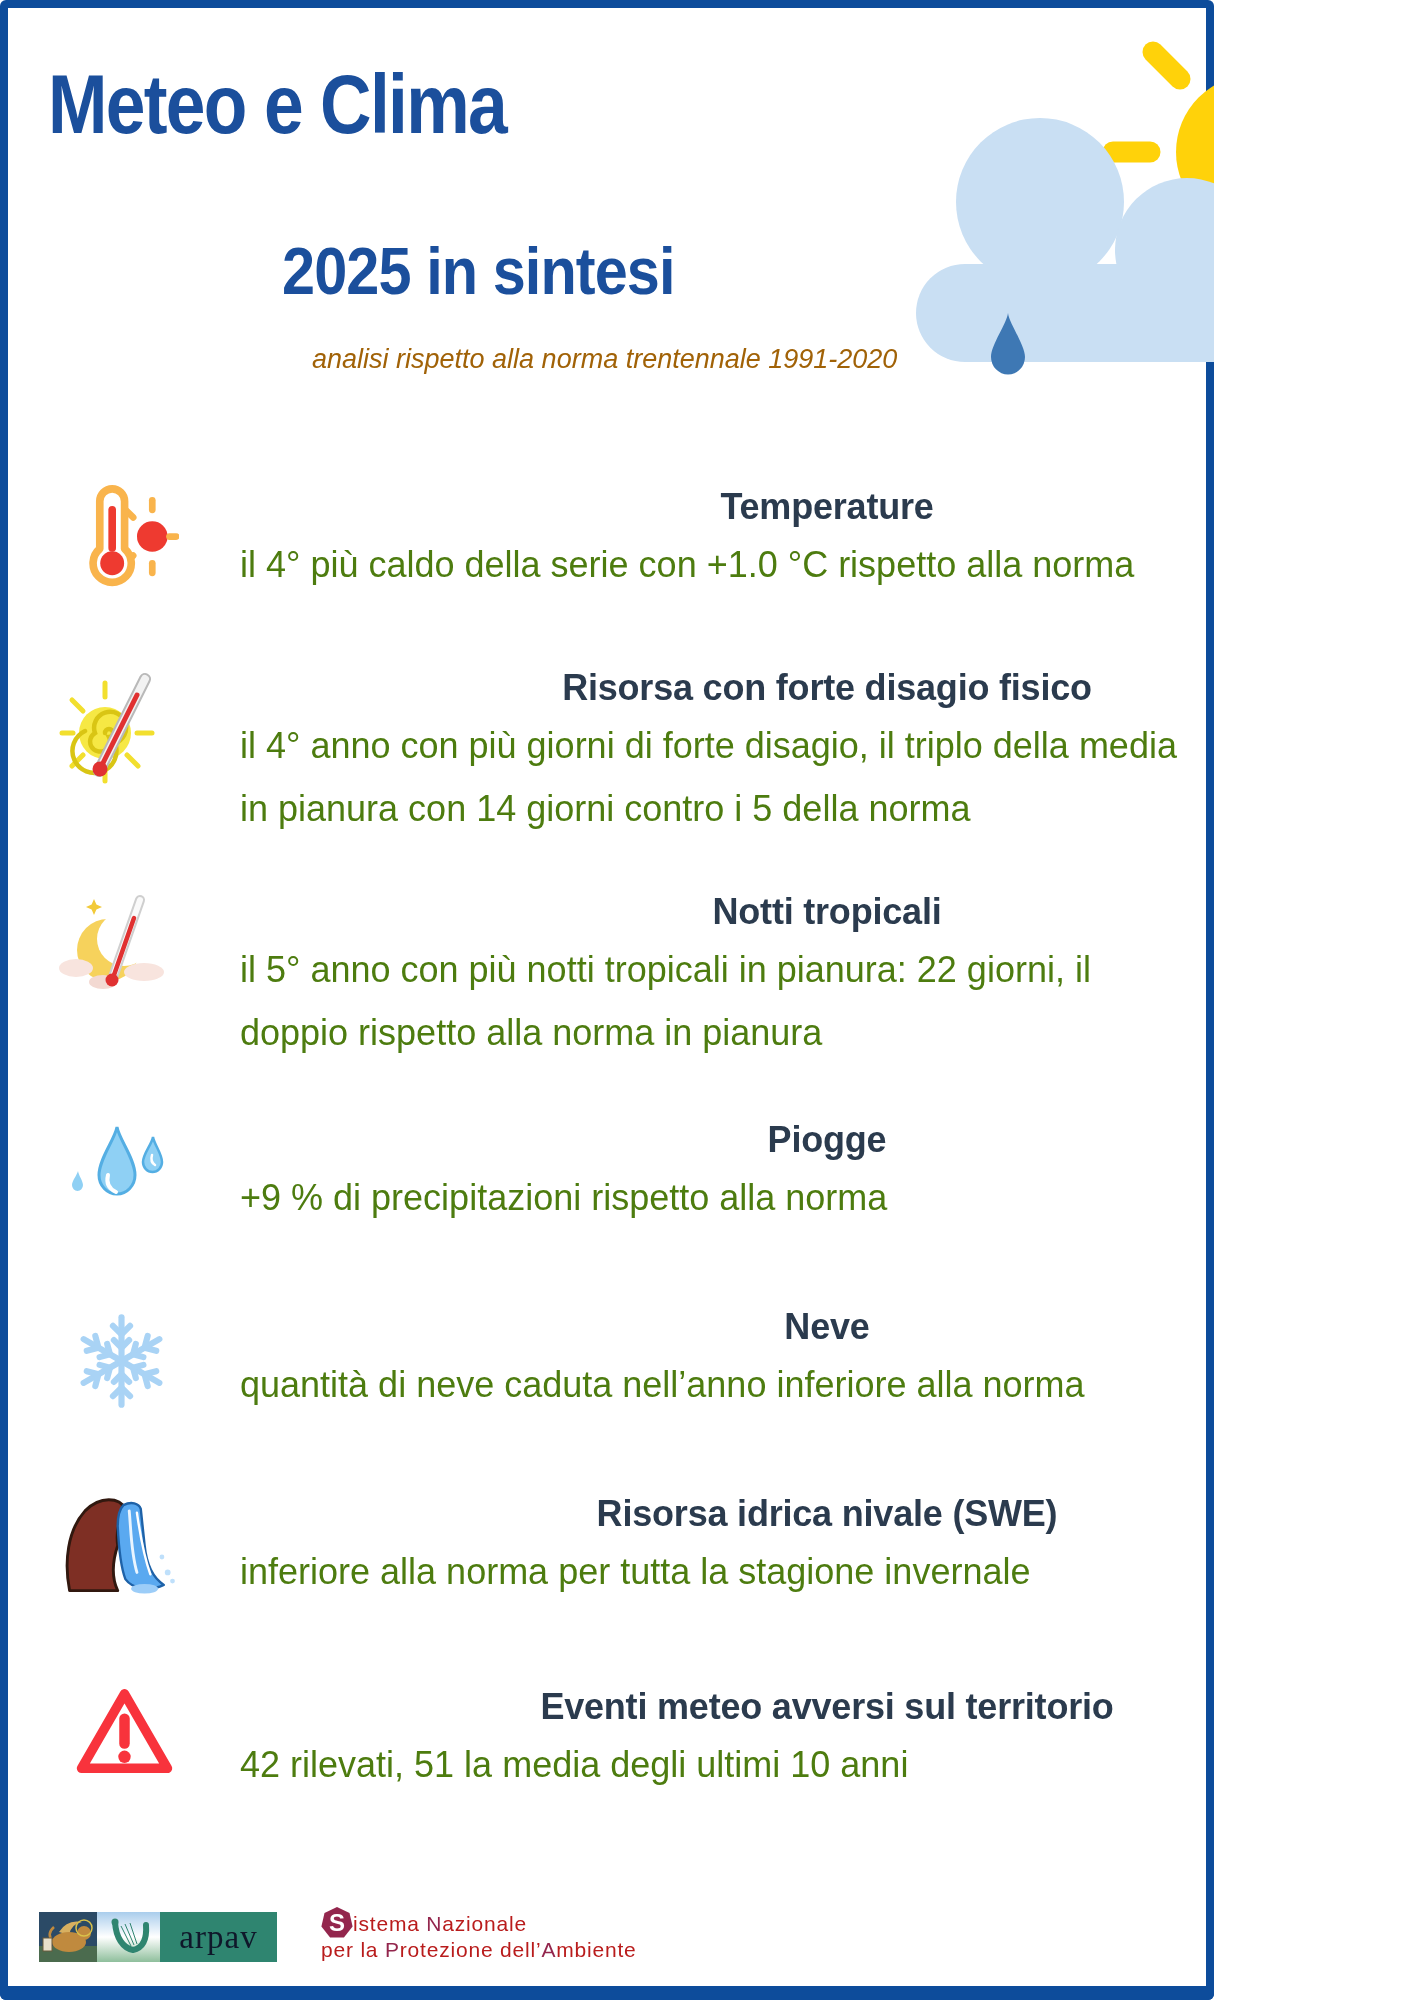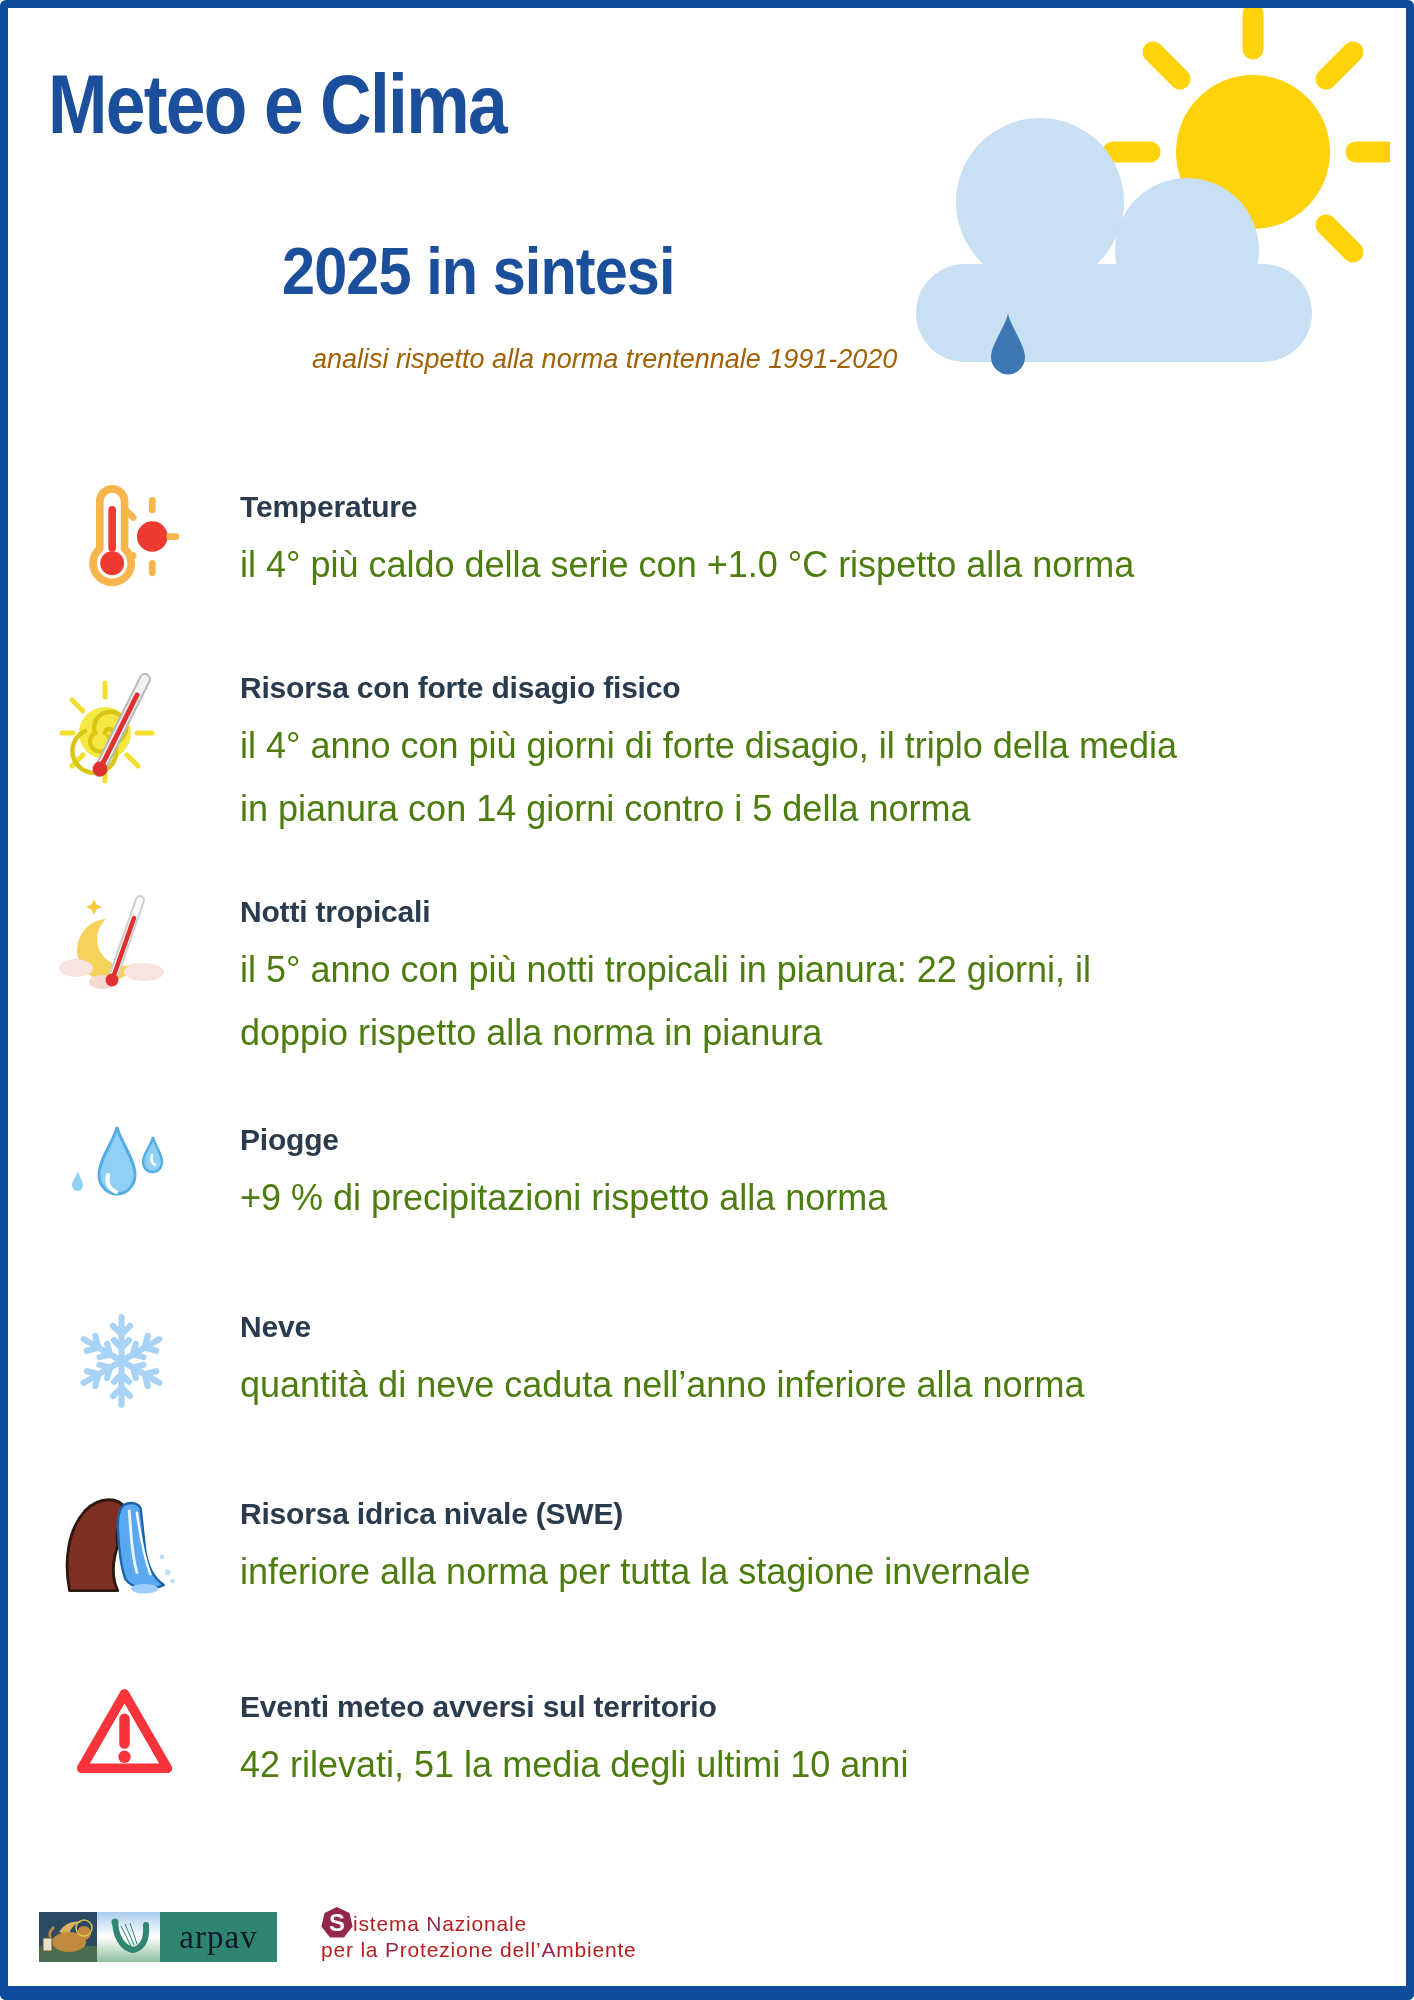--- a/index.html
+++ b/index.html
@@ -1,17 +1,17 @@
 <!DOCTYPE html>
 <html><head>
 <meta charset="utf-8">
 <style>
   html,body { margin:0; padding:0; background:#ffffff; }
   .page {
-    position:relative; width:1414px; height:2000px; background:#ffffff;
+    position:relative; width:1214px; height:2000px; background:#ffffff;
     overflow:hidden; box-shadow: inset 0 0 0 8px #0d4c9b; border-radius:6px;
     font-family:"Liberation Sans", sans-serif;
   }
   .title {
     position:absolute; left:48px; top:62px; font-size:84px; font-weight:800;
     color:#1b4f9c; letter-spacing:-2px; line-height:1;
     transform:scaleX(.85); transform-origin:left top; white-space:nowrap;
   }
   .subtitle {
     position:absolute; left:282px; top:238px; font-size:66px; font-weight:800;
@@ -19,22 +19,22 @@
     transform:scaleX(.9); transform-origin:left top; white-space:nowrap;
   }
   .note {
     position:absolute; left:312px; top:344px; font-size:27px; font-style:italic;
     font-weight:500; color:#a16207; white-space:nowrap;
   }
   .hero { position:absolute; left:700px; top:8px; }
   section.item { position:absolute; left:0; width:1414px; }
   section.item .ic { position:absolute; }
   section.item .txt { margin-left:240px; }
-  section.item h2 { margin:0; font-size:30px; line-height:46px; font-weight:700;
-    color:#2b3b4e; letter-spacing:-0.2px; }
+  section.item h2 { margin:0; font-size:36px; line-height:46px; font-weight:700;
+    color:#2b3b4e; letter-spacing:-0.2px;text-align:center; }
   section.item p { margin:6px 0 0 0; font-size:36px; line-height:57px;
     color:#4d7c0f; max-width:1150px; }
   .arpav-logo { position:absolute; left:39px; top:1912px; height:50px; display:flex; }
   .arpav-logo .panel { height:50px; }
   .arpav-wordmark {
     width:117px; height:50px; background:#2f8570; color:#0f172a;
     font-family:"Liberation Serif", serif; font-size:33px;
     display:flex; align-items:center; justify-content:center; letter-spacing:1px;
   }
   .snpa { position:absolute; left:321px; top:1903px; }

